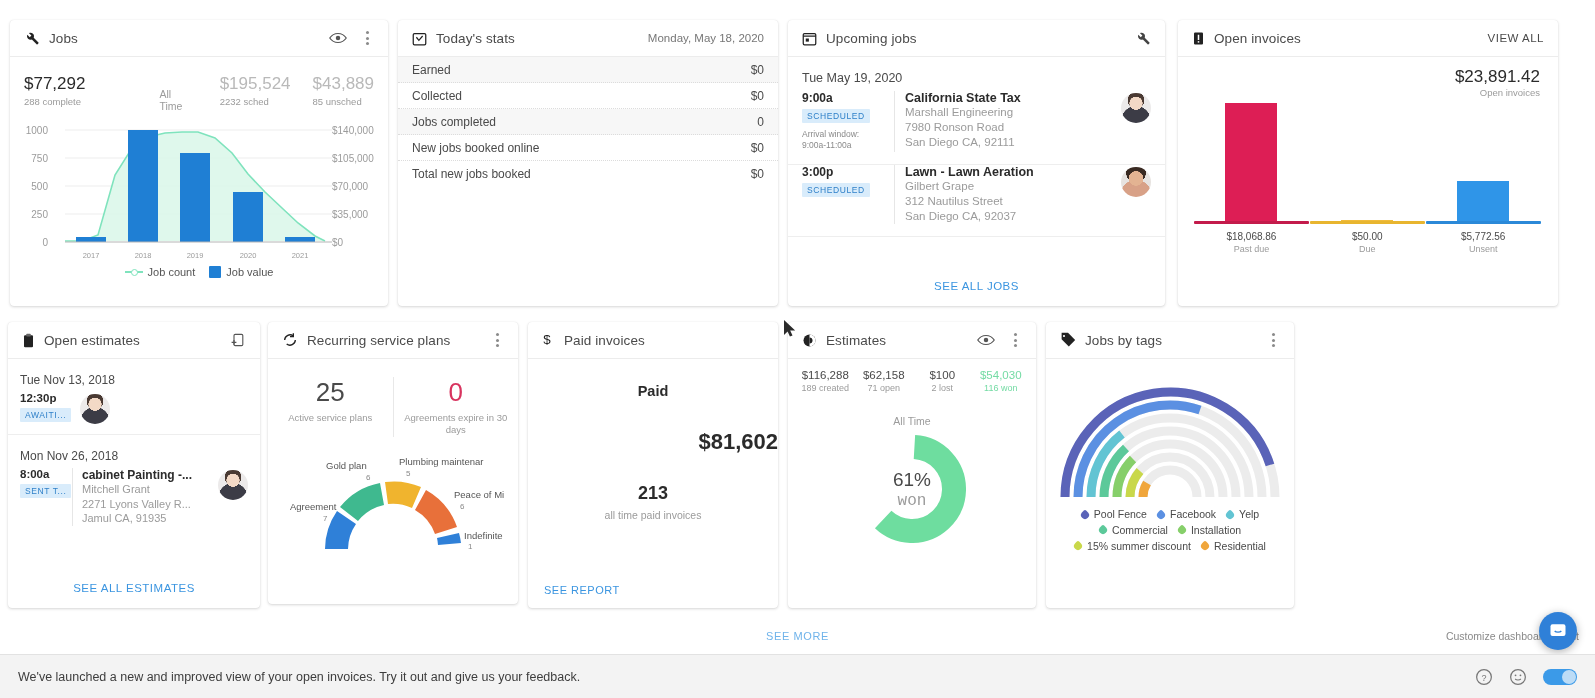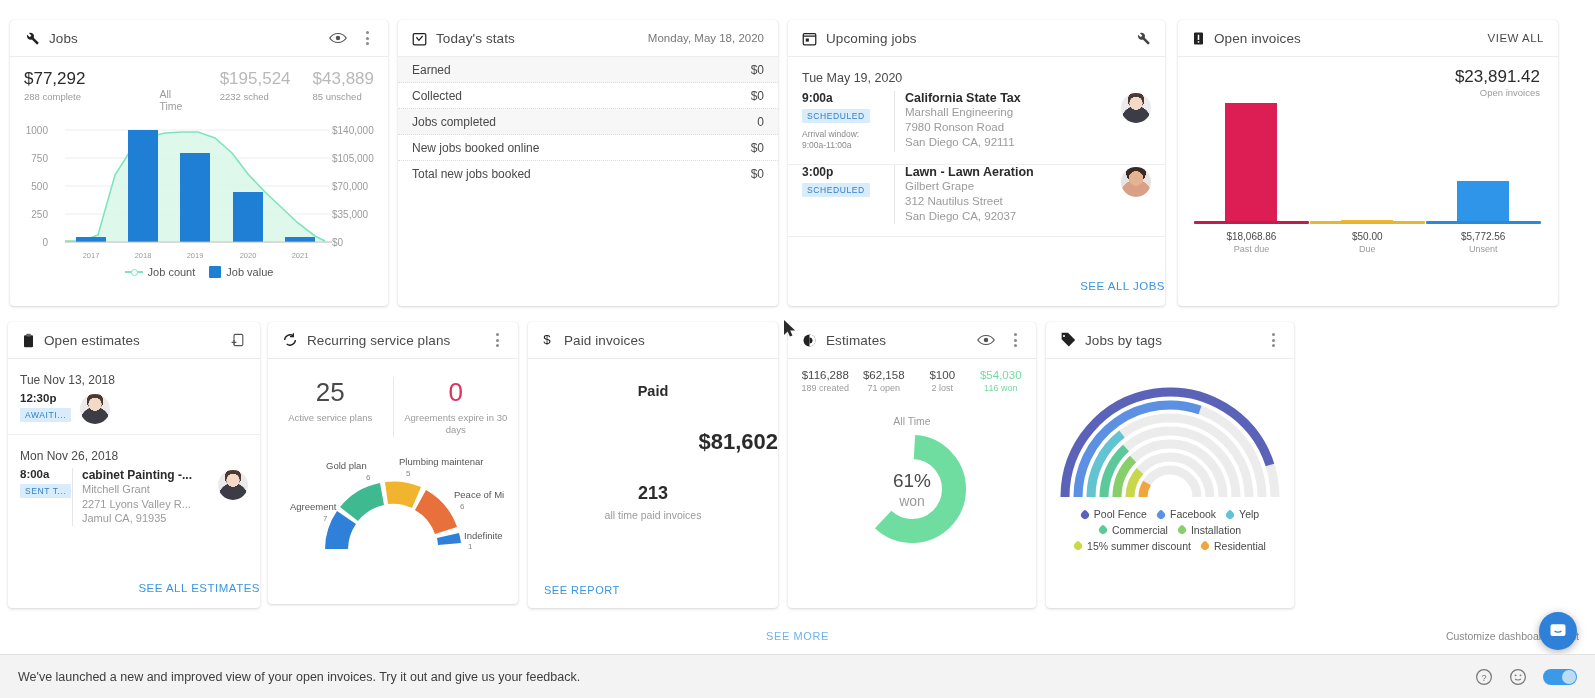--- a/index.html
+++ b/index.html
@@ -30,21 +30,21 @@
   .head-date { font-size: 11.5px; color:#777; }
   .viewall { font-size: 11.5px; color:#4a4a4a; letter-spacing:.5px; }
 
   .ico { display:inline-flex; align-items:center; justify-content:center; }
   .ico svg { display:block; }
   .kebab { display:flex; flex-direction:column; gap:2.5px; padding: 3px 5px; }
   .kebab i { width:3px;height:3px;border-radius:50%;background:#8a8a8a;display:block; }
 
   
   #jobs { left:10px; top:20px; width:378px; height:286px; }
-  .jobs-stats { display:flex; padding: 12px 14px 2px 14px; }
+  .jobs-stats { display:flex; padding: 12px 14px 2px 14px; align-items: center; }
   .js { text-align:left; }
   .js .v { font-size: 17px; color:#2b2b2b; font-weight: 400; }
   .js .l { font-size: 9.5px; color:#9b9b9b; margin-top:2px; }
   .js.dim .v { color:#b9b9b9; }
   .js.mid { margin-left: 74px; padding-top: 17px; }
   .js.mid .l { font-size: 10.5px; color:#9b9b9b; }
   .js.g2 { margin-left: 26px; }
   .js.g3 { margin-left: 22px; }
   .chart-wrap { position:relative; margin: 6px 10px 0 10px; height: 140px; }
   .ylab, .y2lab { position:absolute; font-size:10px; color:#9b9b9b; }
@@ -77,21 +77,21 @@
   .jr-left { width: 92px; flex: none; }
   .jr-time { font-size:12px; font-weight:bold; color:#2b2b2b; }
   .badge { display:inline-block; background:#d9ecfb; color:#2f80c9; font-size:8.5px; letter-spacing:.6px; padding:2px 5px; margin-top:4px; border-radius:1px; }
   .jr-aw { font-size:8.5px; color:#8a8a8a; margin-top:6px; line-height:1.35; }
   .jr-mid { flex:1; padding-left:10px; border-left:1px solid #e6e6e6; }
   .jr-title { font-size:12.5px; font-weight:bold; color:#2b2b2b; }
   .jr-sub { font-size:11.5px; color:#9b9b9b; line-height:1.3; }
   .avatar { width:30px;height:30px;border-radius:50%; flex:none; margin-left:8px; align-self:flex-start; margin-top:2px; overflow:hidden; background:#e9e9e9; position:relative;}
   .avatar.f1 { background: radial-gradient(circle at 50% 34%, #f3d9c6 0 26%, transparent 27%), radial-gradient(circle at 50% 92%, #3c3c46 0 46%, transparent 47%), radial-gradient(circle at 50% 24%, #4a3a33 0 30%, transparent 31%), #eceaea; }
   .avatar.f2 { background: radial-gradient(circle at 50% 38%, #e3b392 0 30%, transparent 31%), radial-gradient(circle at 50% 95%, #d8a187 0 48%, transparent 49%), radial-gradient(circle at 50% 20%, #3a2a22 0 34%, transparent 35%), #e7e3e0; }
-  .card-link { text-align:right; font-size:11.5px; color:#3b95e0; letter-spacing:.5px; position:absolute; bottom:14px; left:0; right:0; }
+  .card-link { text-align:center; font-size:11.5px; color:#3b95e0; letter-spacing:.5px; position:absolute; bottom:14px; left:0; right:0; }
 
   
   #invoices { left:1178px; top:20px; width:380px; height:286px; }
   .inv-total { text-align:right; padding: 10px 18px 0 0; }
   .inv-total .v { font-size:17px; color:#2b2b2b; }
   .inv-total .l { font-size:9.5px; color:#9b9b9b; }
   .inv-chart { position:relative; height: 150px; margin: 6px 16px 0 16px; }
   .inv-col { position:absolute; bottom:0; width: 33%; text-align:center; }
   .inv-bar-area { height: 118px; display:flex; align-items:flex-end; justify-content:center; }
   .inv-bar { width: 52px; }
@@ -132,21 +132,21 @@
 
   .est2-stats { display:flex; padding: 10px 6px 0 8px; }
   .e2 { flex:1; text-align:center; }
   .e2 .v { font-size:11.5px; color:#4a4a4a; }
   .e2 .l { font-size:9px; color:#9b9b9b; margin-top:2px; }
   .e2.won .v, .e2.won .l { color:#74dba4; }
   .alltime { text-align:center; font-size:10.5px; color:#9b9b9b; margin-top:22px; }
   .donut-wrap { display:flex; justify-content:center; margin-top:8px; position:relative; }
   .donut-cap { position:absolute; top:50%; left:50%; transform:translate(-50%,-50%); text-align:center; }
   .donut-cap .p { font-size:19px; color:#4a4a4a; }
-  .donut-cap .w { font-size:14px; color:#9b9b9b; margin-top:1px; }
+  .donut-cap .w { font-size:16px; color:#9b9b9b; margin-top:1px;font-family:Liberation Mono, monospace; }
 
   .tags-legend { text-align:center; font-size:10.5px; color:#4a4a4a; line-height:1.45; padding: 0 8px; }
   .tg { display:inline-flex; align-items:center; margin: 0 5px; white-space:nowrap;}
   .tg .dot { width:8px;height:8px;border-radius:2px 50% 50% 50%; transform:rotate(45deg); margin-right:5px; display:inline-block; }
 
   .custom-body { display:flex; flex-direction:column; align-items:center; justify-content:center; height: calc(100% - 37px); }
   .custom-txt { font-size:11.5px; color:#8a8a8a; }
   .fab { width:38px;height:38px;border-radius:50%;background:#3b9ae8; margin-top:14px; display:flex;align-items:center;justify-content:center; box-shadow:0 2px 6px rgba(0,0,0,.25); color:#fff; font-size:20px; line-height:1; }
 
   .see-more { position:absolute; left:0; right:0; top:630px; text-align:center; font-size:11px; color:#6fb3ea; letter-spacing:.6px; }

